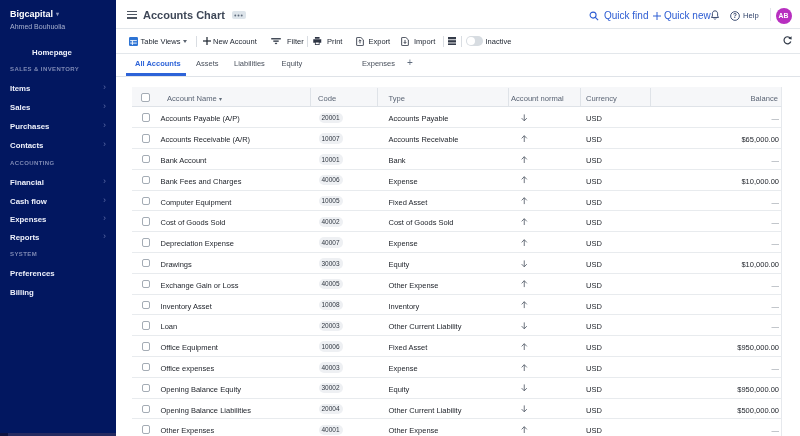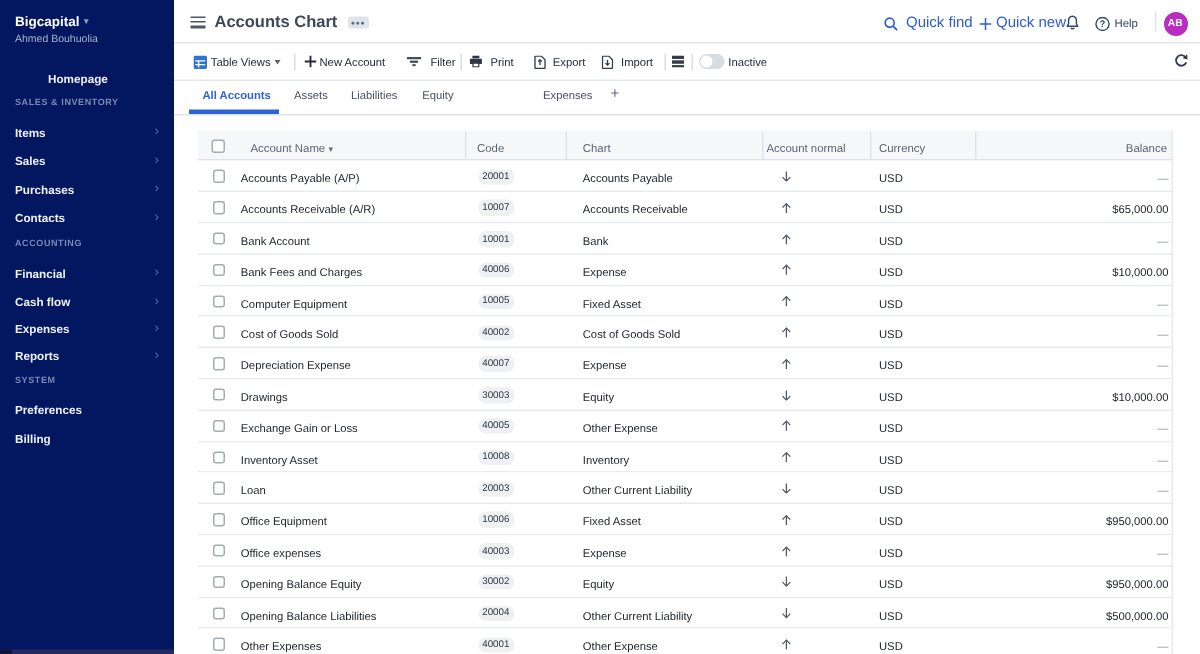--- a/index.html
+++ b/index.html
@@ -191,21 +191,21 @@
 <div class="tab" style="left:362px;">Expenses</div>
 <div class="tab" style="left:407px; font-size:10px; top:58px; color:#5f6b7c;">+</div>
 <div id="tabline"></div>
 
 <div id="thead">
   <div class="cbh"></div>
   <div class="hcell" style="left:35px;">Account Name <span style="font-size:6px; color:#646f7c;">▾</span></div>
   <div class="hsep" style="left:178px;"></div>
   <div class="hcell" style="left:186px;">Code</div>
   <div class="hsep" style="left:245px;"></div>
-  <div class="hcell" style="left:256.5px;">Chart</div>
+  <div class="hcell" style="left:256.5px;">Type</div>
   <div class="hsep" style="left:376px;"></div>
   <div class="hcell" style="left:379px;">Account normal</div>
   <div class="hsep" style="left:448px;"></div>
   <div class="hcell" style="left:454px;">Currency</div>
   <div class="hsep" style="left:518px;"></div>
   <div class="hcell" style="right:3px;">Balance</div>
 </div>
 
 <div id="rows">
   <div class="row">

